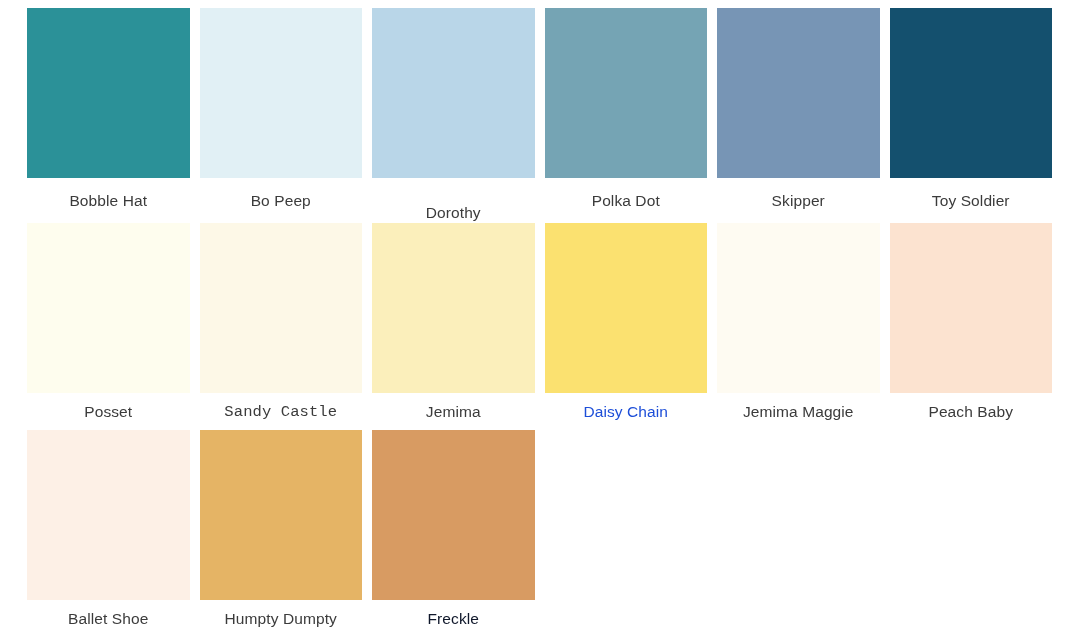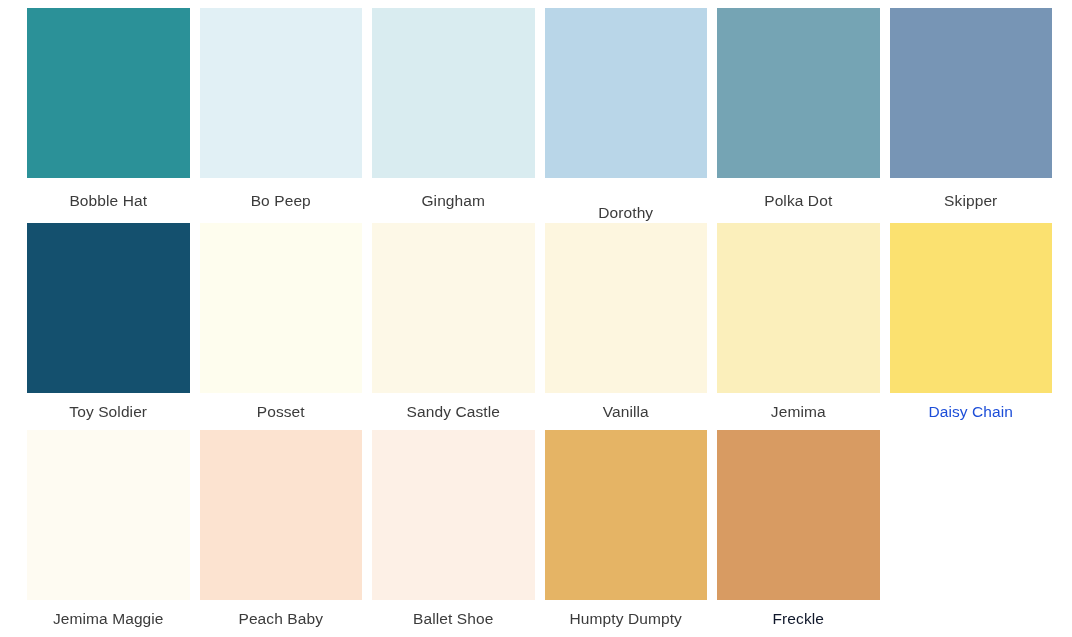--- a/index.html
+++ b/index.html
@@ -59,24 +59,20 @@
 <div id="palette-grid" style="background: rgb(255, 255, 255);">
     <div class="swatch-cell">
       <div class="swatch-chip" style="background: rgb(43, 145, 152);"></div>
       <div class="swatch-label" style="color: rgb(59, 59, 59);">Bobble Hat</div>
     </div>
     <div class="swatch-cell">
       <div class="swatch-chip" style="background: rgb(225, 240, 245);"></div>
       <div class="swatch-label" style="color: rgb(59, 59, 59);">Bo Peep</div>
     </div>
     <div class="swatch-cell">
-      <div class="swatch-chip" style="background: rgb(217, 236, 240);"></div>
-      <div class="swatch-label" style="color: rgb(59, 59, 59);">Gingham</div>
-    </div>
-    <div class="swatch-cell">
       <div class="swatch-chip" style="background: rgb(185, 214, 232);"></div>
       <div class="swatch-label" style="color: rgb(59, 59, 59); margin-top: 24px;">Dorothy</div>
     </div>
     <div class="swatch-cell">
       <div class="swatch-chip" style="background: rgb(117, 164, 180);"></div>
       <div class="swatch-label" style="color: rgb(59, 59, 59);">Polka Dot</div>
     </div>
     <div class="swatch-cell">
       <div class="swatch-chip" style="background: rgb(119, 149, 181);"></div>
       <div class="swatch-label" style="color: rgb(59, 59, 59);">Skipper</div>
@@ -84,25 +80,21 @@
     <div class="swatch-cell">
       <div class="swatch-chip" style="background: rgb(20, 80, 110);"></div>
       <div class="swatch-label" style="color: rgb(59, 59, 59);">Toy Soldier</div>
     </div>
     <div class="swatch-cell">
       <div class="swatch-chip" style="background: rgb(254, 253, 238);"></div>
       <div class="swatch-label" style="color: rgb(59, 59, 59);">Posset</div>
     </div>
     <div class="swatch-cell">
       <div class="swatch-chip" style="background: rgb(253, 248, 231);"></div>
-      <div class="swatch-label" style="color: rgb(59, 59, 59);">Sandy Castle</div>
-    </div>
-    <div class="swatch-cell">
-      <div class="swatch-chip" style="background: rgb(253, 246, 223);"></div>
-      <div class="swatch-label" style="color: rgb(59, 59, 59);">Vanilla</div>
+      <div class="swatch-label" style="color: rgb(59, 59, 59); font-family: Liberation Mono, monospace;">Sandy Castle</div>
     </div>
     <div class="swatch-cell">
       <div class="swatch-chip" style="background: rgb(251, 239, 187);"></div>
       <div class="swatch-label" style="color: rgb(59, 59, 59);">Jemima</div>
     </div>
     <div class="swatch-cell">
       <div class="swatch-chip" style="background: rgb(251, 225, 112);"></div>
       <div class="swatch-label" style="color: #1d4ed8; text-align: center;">Daisy Chain</div>
     </div>
     <div class="swatch-cell">

